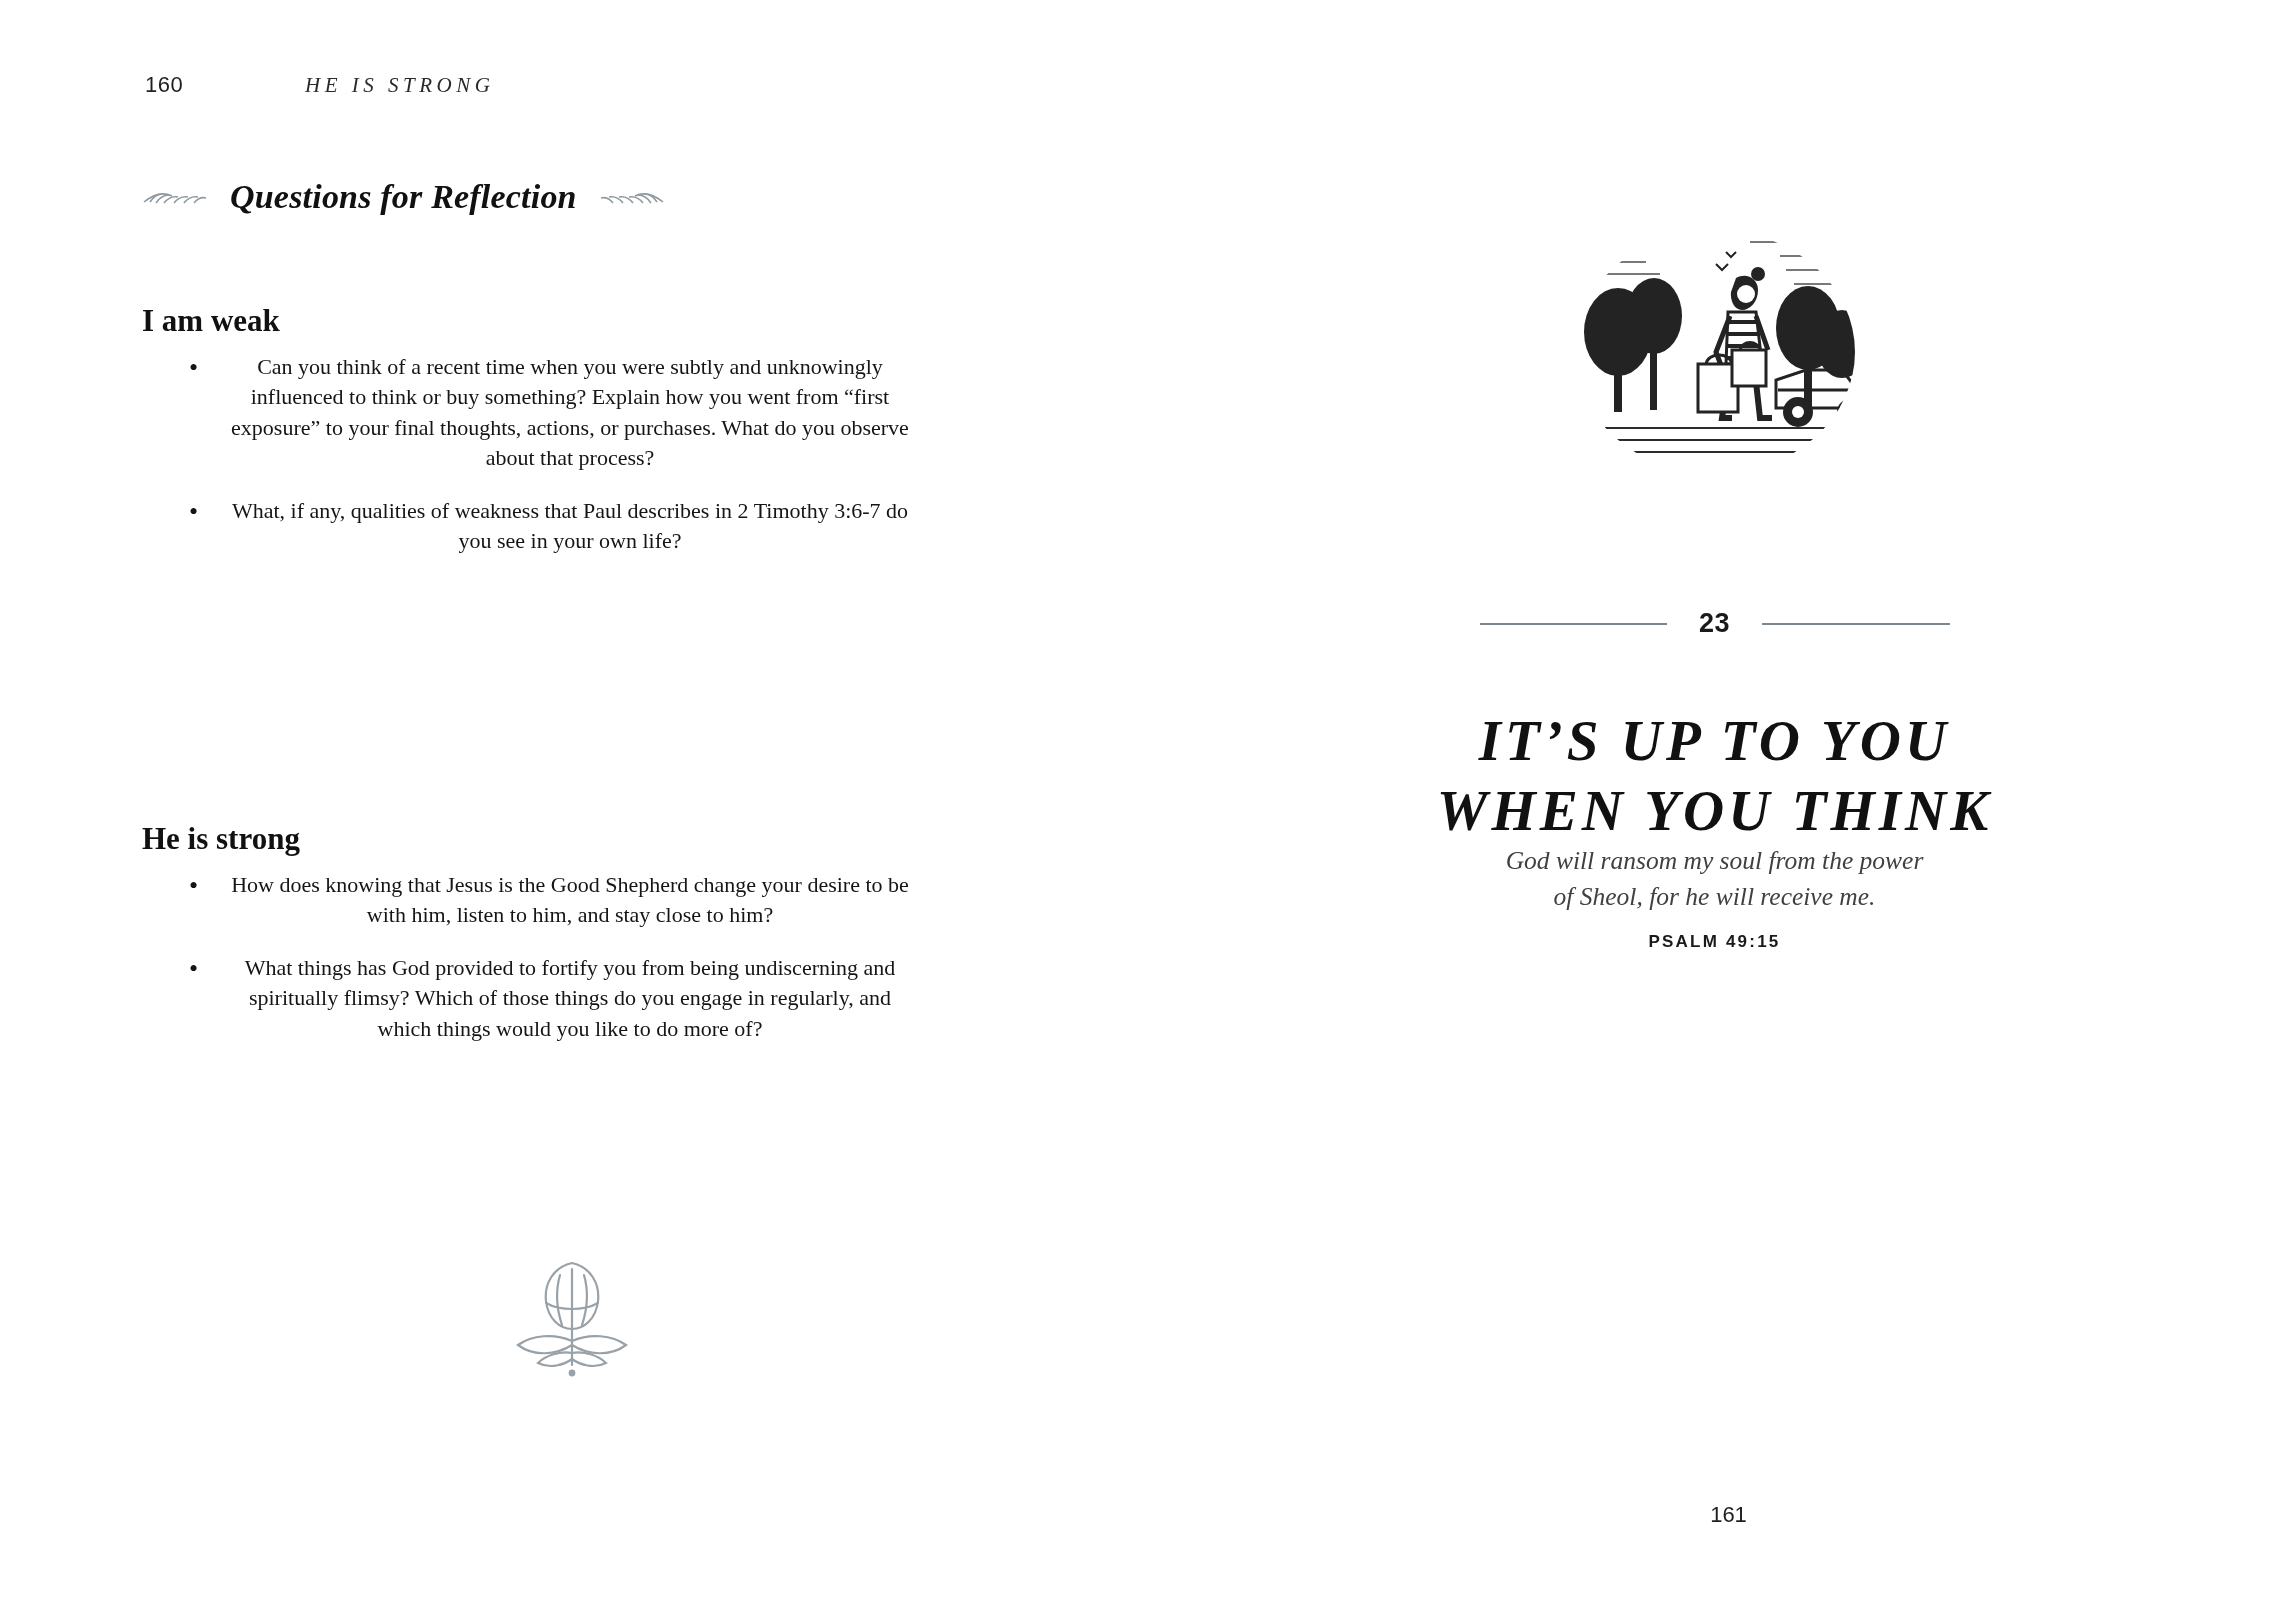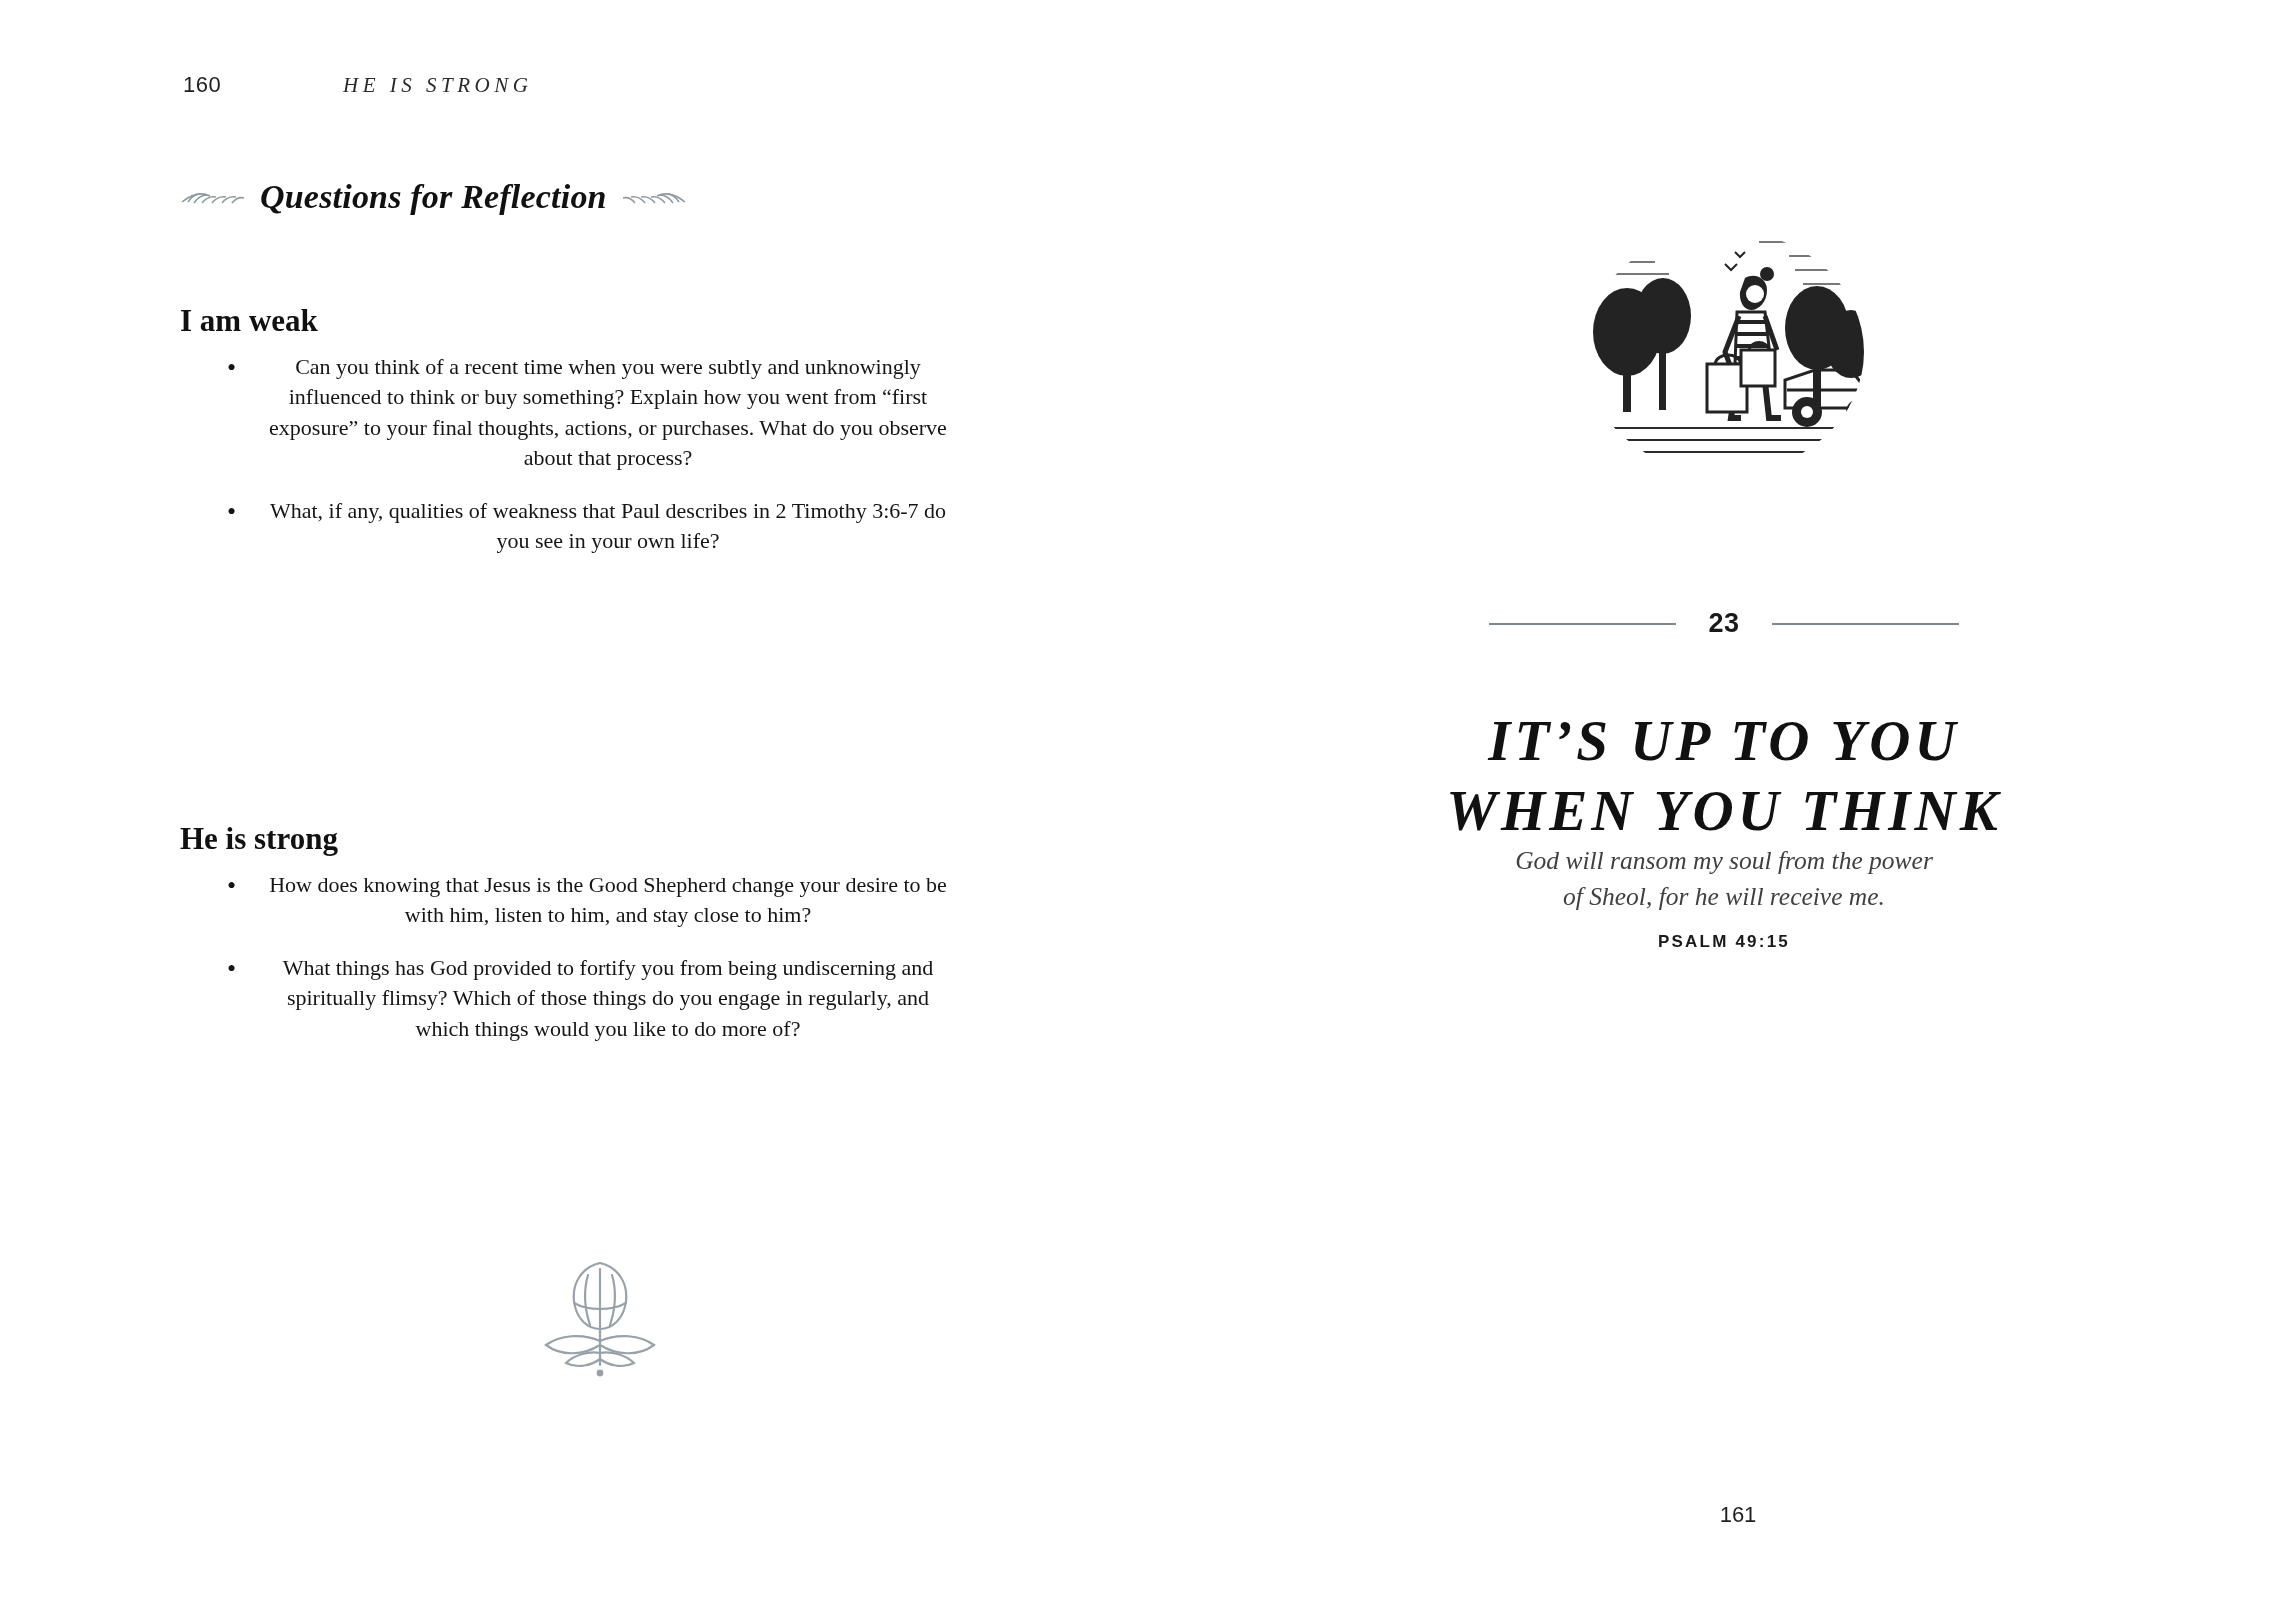--- a/index.html
+++ b/index.html
@@ -13,21 +13,20 @@
     font-family: "Liberation Serif", serif;
     color: #1a1a1a;
     position: relative;
     overflow: hidden;
   }
 
   .spread {
     position: absolute;
     inset: 0;
     display: flex;
-    margin-left: 38px;
   }
 
   .page {
     position: relative;
     height: 1600px;
     box-sizing: border-box;
   }
   .page-left {
     width: 1143px;
     padding: 0;
@@ -60,21 +59,21 @@
     letter-spacing: 4.5px;
     color: #2a2a2a;
   }
 
   .qfr-heading {
     position: absolute;
     top: 178px;
     left: 142px;
     display: flex;
     align-items: center;
-    gap: 14px;
+    gap: 22px;
   }
   .qfr-heading .label {
     font-family: "Liberation Serif", serif;
     font-style: italic;
     font-weight: bold;
     font-size: 34px;
     letter-spacing: 0.2px;
     color: #111;
   }
   .orn {

